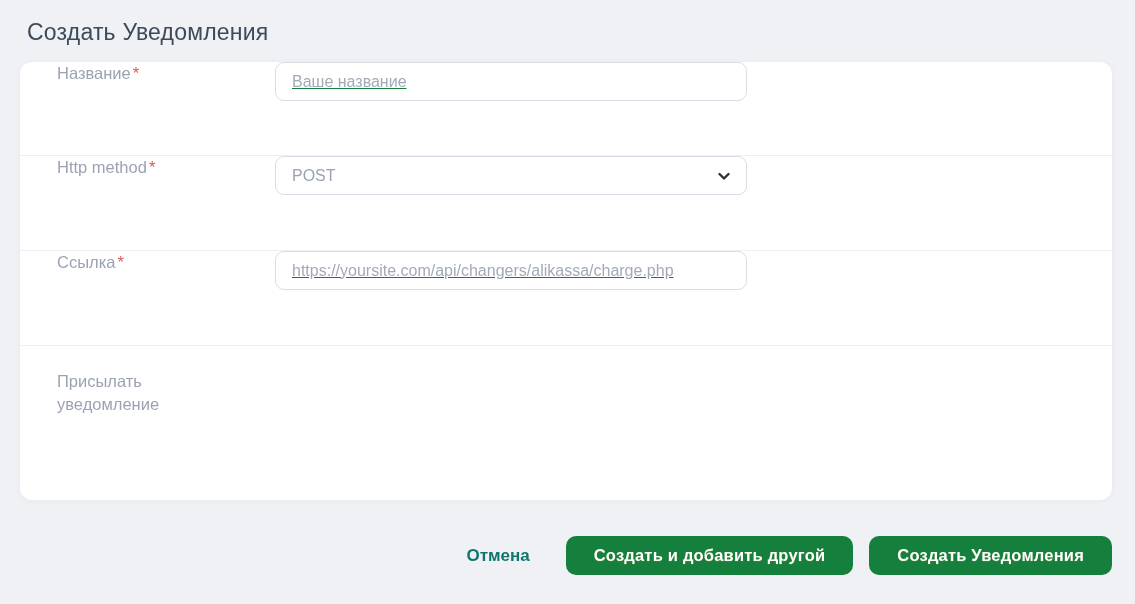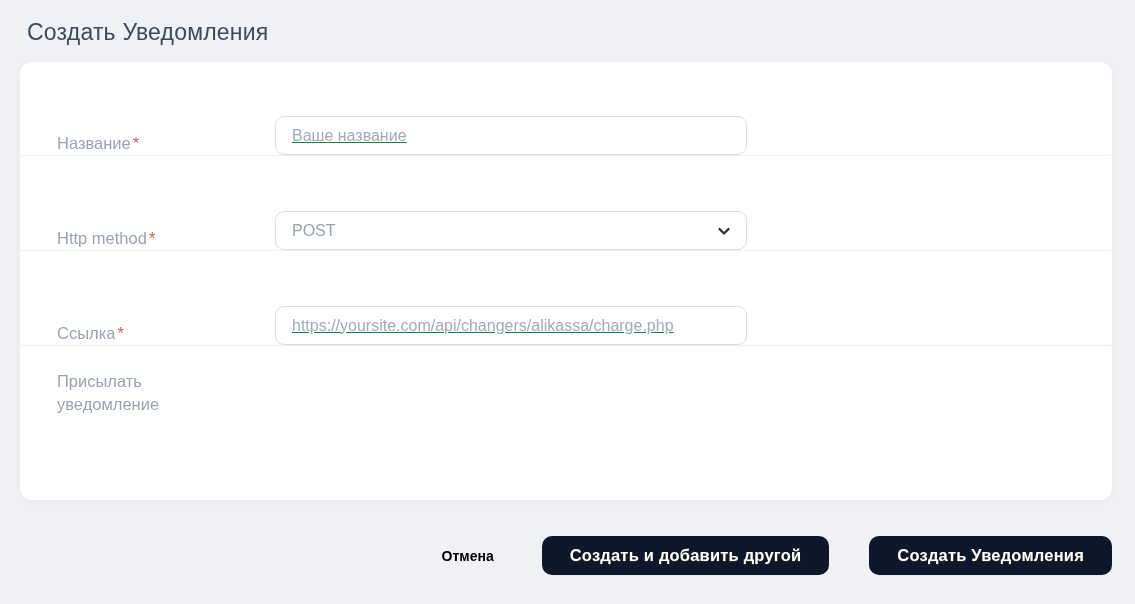--- a/index.html
+++ b/index.html
@@ -26,21 +26,21 @@
     left: 20px; top: 62px;
     width: 1092px; height: 438px;
     background: #ffffff;
     border-radius: 12px;
     box-shadow: 0 1px 6px rgba(40,50,70,0.04);
     overflow: hidden;
   }
 
   .row {
     display: flex;
-    align-items: flex-end;
+    align-items: flex-start;
     padding-left: 37px;
     border-bottom: 1px solid #edeff3;
     height: 95px;
   }
   .row:first-child { height: 94px; }
   .row.row-last { border-bottom: none; height: 153px; align-items: flex-start; padding-top: 24px; }
 
   .row-label {
     width: 218px;
     flex: 0 0 218px;
@@ -110,40 +110,40 @@
     width: 1092px;
     display: flex;
     align-items: center;
     justify-content: flex-end;
     gap: 16px;
   }
   .cancel-btn {
     background: none;
     border: none;
     font-family: "Liberation Sans", sans-serif;
-    font-size: 14px;
+    font-size: 17px;
     font-weight: bold;
-    color: #000000;
+    color: #0f766e;
     cursor: pointer;
+    margin-right: 12px;
     padding: 0 8px;
   }
   .btn-yellow {
     border: none;
-    background: #0f172a;
+    background: #15803d;
     color: #ffffff;
     font-family: "Liberation Sans", sans-serif;
     font-size: 16.5px;
     font-weight: bold;
     height: 39px;
     border-radius: 10px;
     padding: 0 28px;
     cursor: pointer;
     letter-spacing: 0.2px;
     text-shadow: 0 1px 1px rgba(180,130,0,0.25);
-    margin-left: 24px;
   }
 </style>
 </head>
 <body>
 
 <div class="page">
 
   <h1 class="page-title">Создать Уведомления</h1>
 
   <div class="panel">

